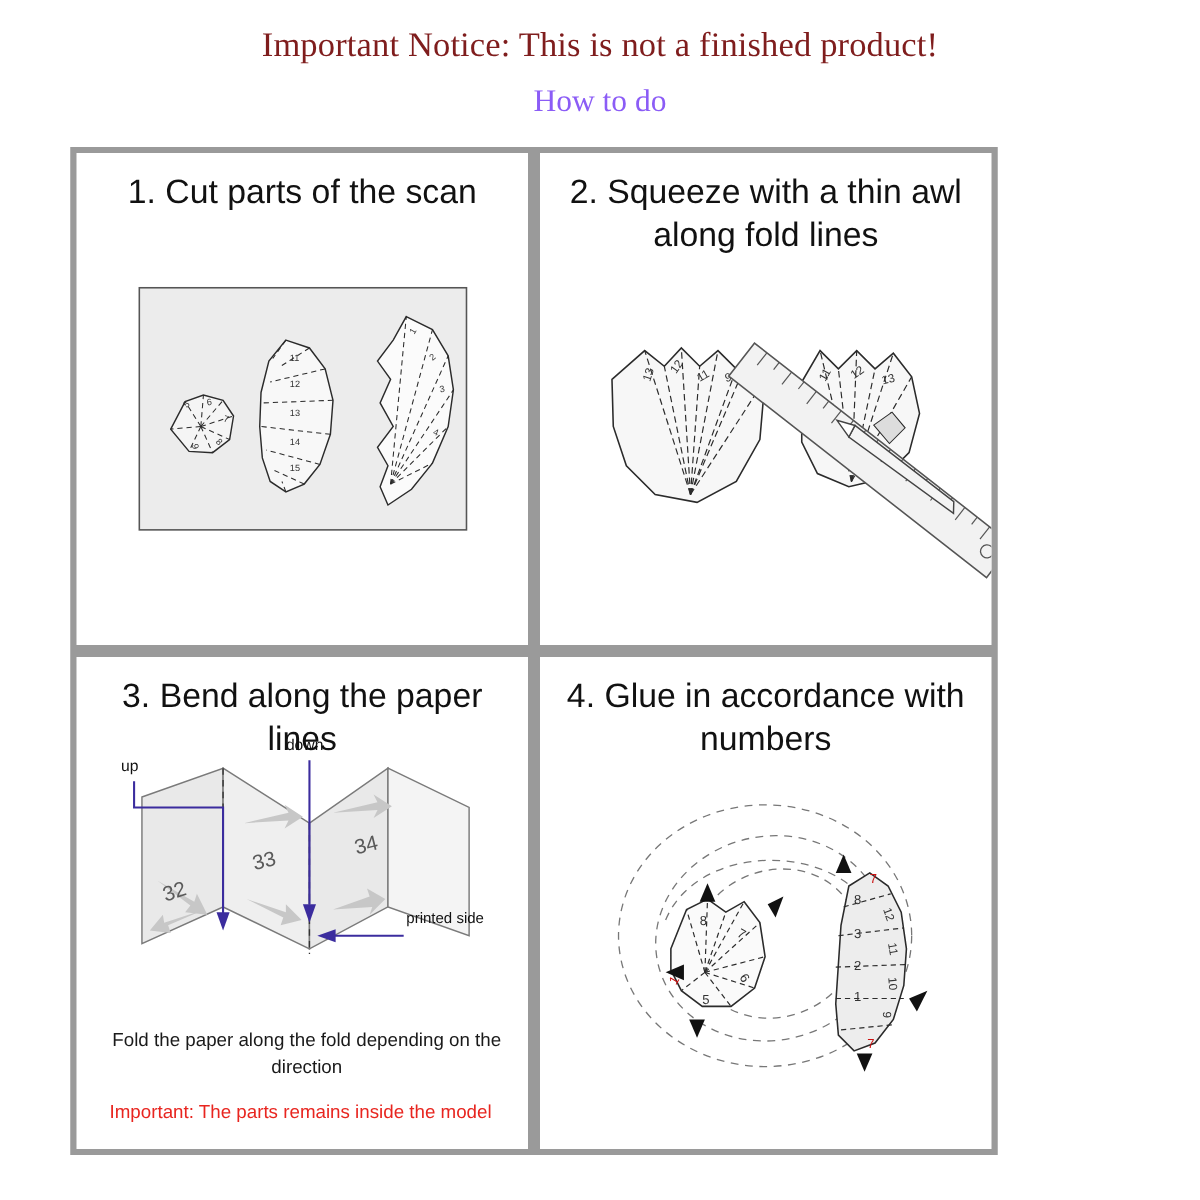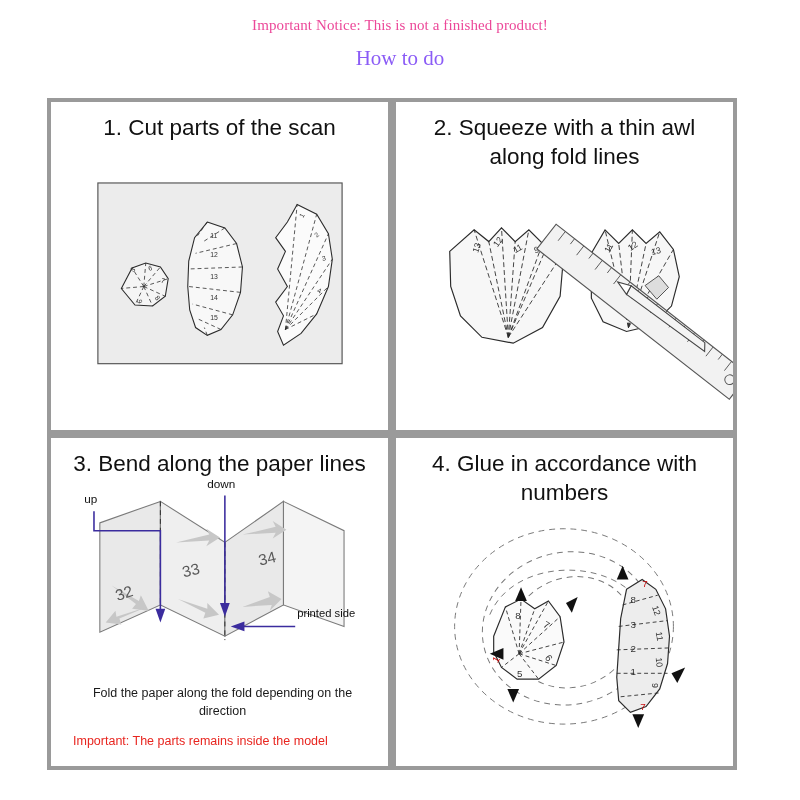--- a/index.html
+++ b/index.html
@@ -13,38 +13,38 @@
     font-family: "Liberation Sans", sans-serif;
     overflow: hidden;
   }
   .page {
     position: relative;
     width: 800px;
     height: 800px;
   }
   .notice {
     text-align: center;
-    color: #ec4899;
+    color: #7f1d1d;
     font-family: "Liberation Serif", serif;
-    font-size: 15px;
+    font-size: 23px;
     padding-top: 17px;
     letter-spacing: 0.1px;
   }
   .howto {
     text-align: center;
     color: #8b5cf6;
     font-family: "Liberation Serif", serif;
     font-size: 21px;
     padding-top: 12px;
   }
   .grid {
     position: absolute;
     left: 47px;
     top: 98px;
-    width: 690px;
+    width: 618px;
     height: 672px;
     display: grid;
     grid-template-columns: 1fr 1fr;
     grid-template-rows: 1fr 1fr;
     gap: 8px;
     background: #9a9a9a;
     border: 4px solid #9a9a9a;
     box-sizing: border-box;
   }
   .cell {

